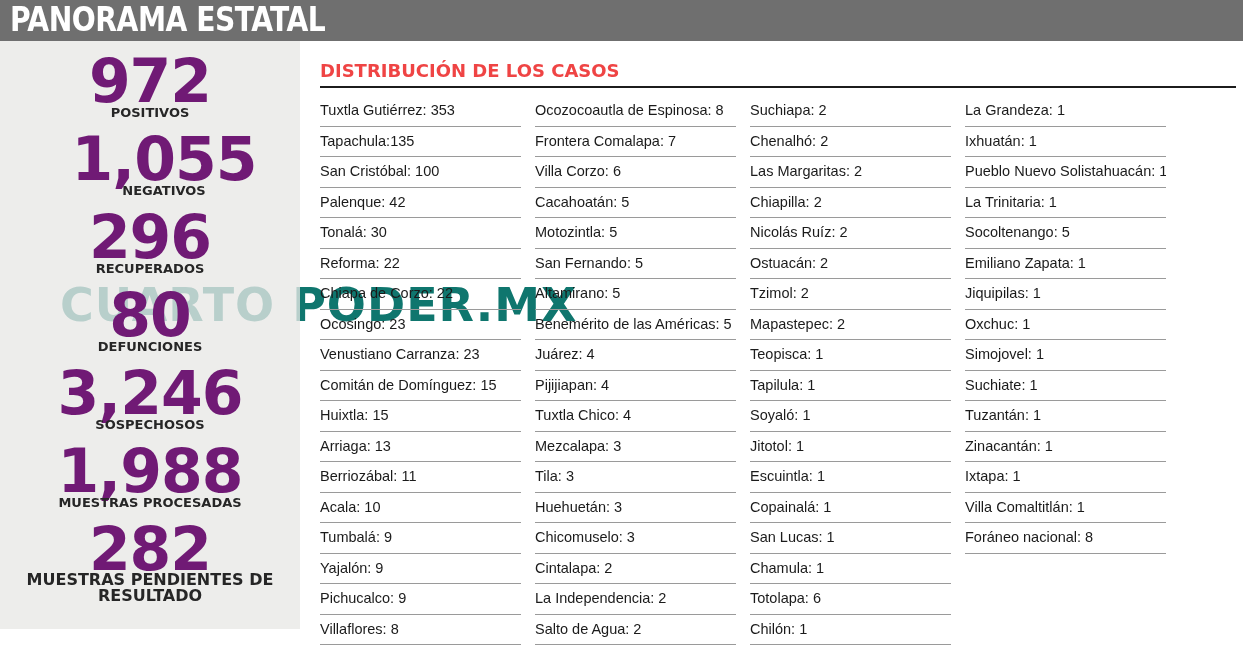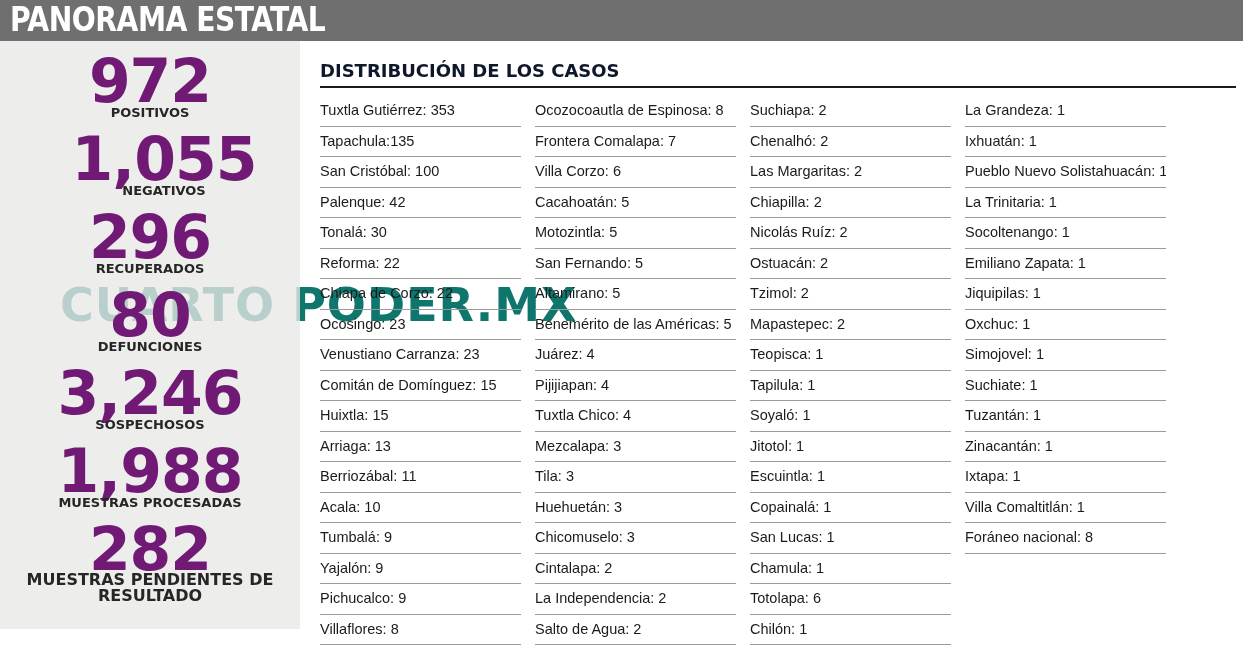--- a/index.html
+++ b/index.html
@@ -91,21 +91,21 @@
     line-height: 16px;
   }
   
   .dist-title {
     position: absolute;
     left: 320px;
     top: 60px;
     font-family: "DejaVu Sans", sans-serif;
     font-weight: bold;
     font-size: 18px;
-    color: #0f172a;
+    color: #ef4444;
     letter-spacing: 0px;
   }
   .dist-title-rule {
     position: absolute;
     left: 320px;
     top: 86px;
     width: 916px;
     height: 2px;
     background: #1c1c1c;
   }
@@ -241,21 +241,21 @@
       <div class="entry">Chamula: 1</div>
       <div class="entry">Totolapa: 6</div>
       <div class="entry">Chilón: 1</div>
     </div>
 
     <div class="col wide">
       <div class="entry">La Grandeza: 1</div>
       <div class="entry">Ixhuatán: 1</div>
       <div class="entry">Pueblo Nuevo Solistahuacán: 1</div>
       <div class="entry">La Trinitaria: 1</div>
-      <div class="entry">Socoltenango: 1</div>
+      <div class="entry">Socoltenango: 5</div>
       <div class="entry">Emiliano Zapata: 1</div>
       <div class="entry">Jiquipilas: 1</div>
       <div class="entry">Oxchuc: 1</div>
       <div class="entry">Simojovel: 1</div>
       <div class="entry">Suchiate: 1</div>
       <div class="entry">Tuzantán: 1</div>
       <div class="entry">Zinacantán: 1</div>
       <div class="entry">Ixtapa: 1</div>
       <div class="entry">Villa Comaltitlán: 1</div>
       <div class="entry">Foráneo nacional: 8</div>

